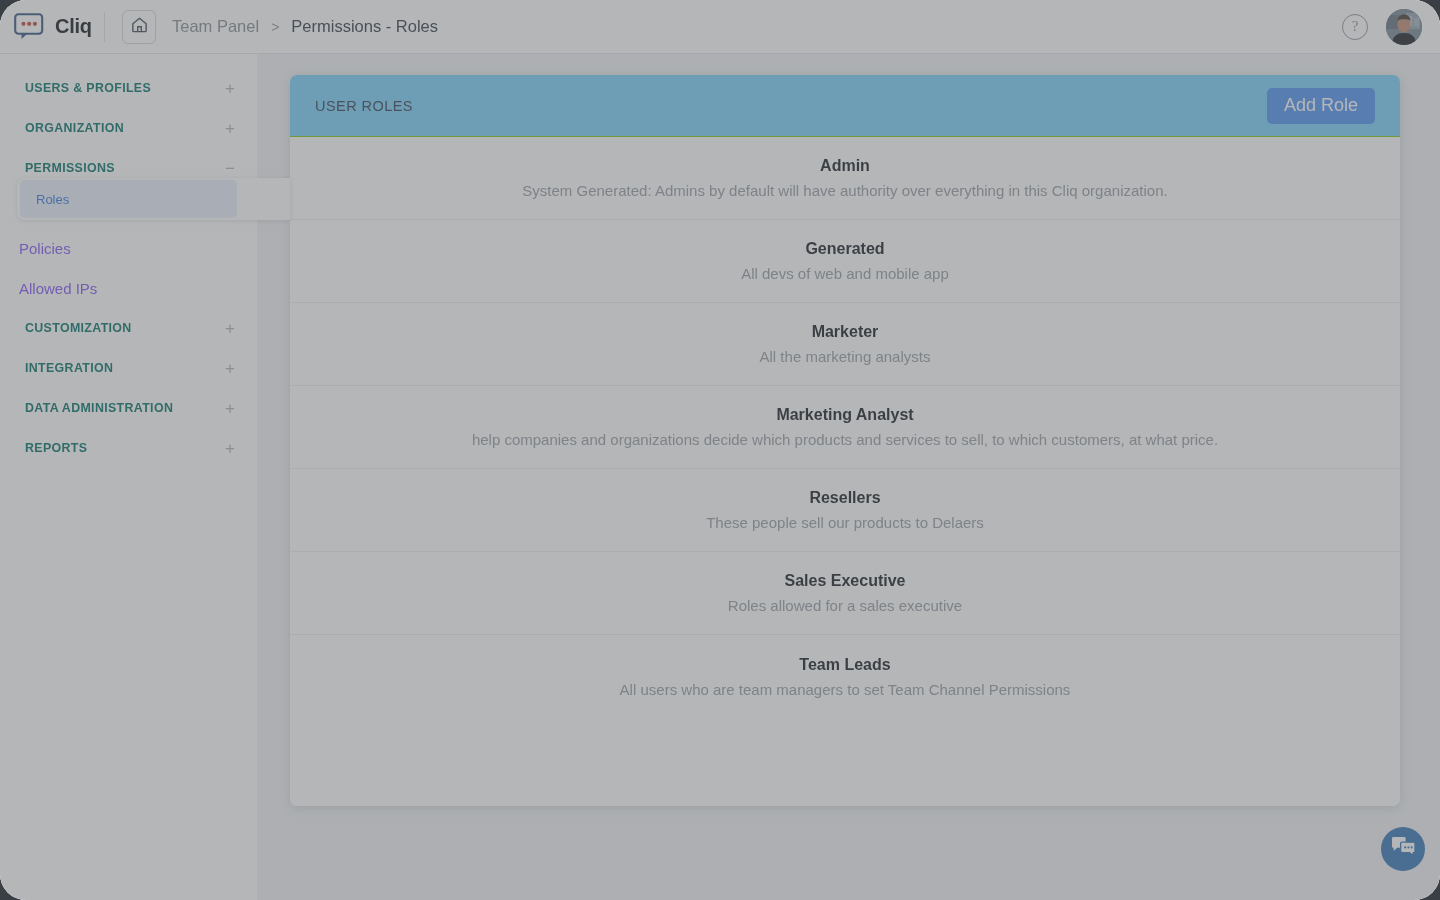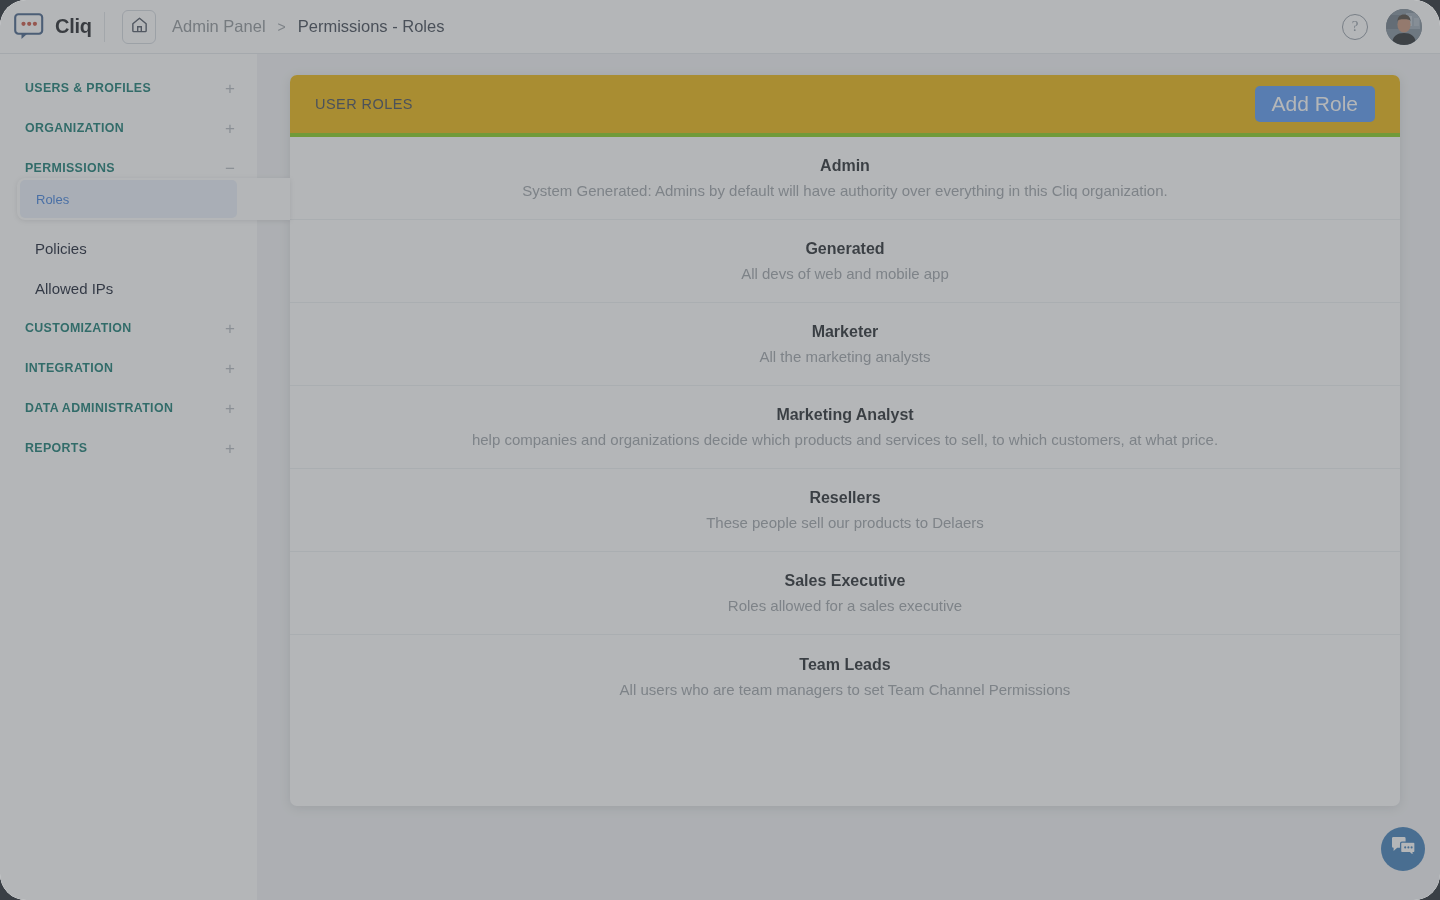--- a/index.html
+++ b/index.html
@@ -118,23 +118,23 @@
   .nav-toggle {
     color: #b2b8bf;
     font-size: 17px;
     line-height: 1;
     width: 14px; text-align: center;
     font-family: "Liberation Sans", sans-serif;
   }
   .nav-sub {
     height: 40px;
     display: flex; align-items: center;
-    padding-left: 35px;
+    padding-left: 19px;
     font-size: 15px;
-    color: #0f172a;
+    color: #8b5cf6;
   }
 
   
   #active-panel {
     position: absolute;
     left: 17px; top: 178px;
     width: 273px; height: 42px;
     background: #ffffff;
     border-radius: 8px 0 0 8px;
     z-index: 40;
@@ -168,41 +168,41 @@
     width: 1110px; height: 731px;
     background: #ffffff;
     border-radius: 7px;
     box-shadow: 0 2px 11px rgba(25,32,40,0.13);
     z-index: 30;
     overflow: hidden;
     display: flex; flex-direction: column;
   }
   #card-header {
     height: 62px;
-    background: #eab308;
-    border-bottom: 4px solid #84cc16;
+    background: #7dd3fc;
+    border-bottom: 1px solid #84cc16;
     display: flex; align-items: center;
     padding: 0 25px;
     flex: none;
     gap: 48px;
   }
   #card-title {
     font-size: 14.5px;
     color: #3d4654;
     letter-spacing: 0.45px;
   }
   #add-role-btn {
     margin-left: auto;
     background: #5596f2;
     color: #ffffff;
     border: none;
     border-radius: 5px;
     height: 36px;
     padding: 0 17px;
-    font-size: 21px;
+    font-size: 18px;
     font-family: "Liberation Sans", sans-serif;
     cursor: pointer;
   }
 
   #roles-list { flex: 1; overflow: hidden; }
   .role-row {
     height: 83px;
     padding: 0 25px;
     display: flex; flex-direction: column; justify-content: center;
     border-bottom: 1px solid #edf0f2;
@@ -256,21 +256,21 @@
     <div class="home-btn">
       <span>
         <svg width="19" height="19" viewBox="0 0 20 20">
           <path d="M3 9.2 L10 3.4 L17 9.2 L17 16.6 A0.9 0.9 0 0 1 16.1 17.5 L3.9 17.5 A0.9 0.9 0 0 1 3 16.6 Z" fill="none" stroke="#4a5260" stroke-width="1.5" stroke-linejoin="round"></path>
           <path d="M8.1 17.4 L8.1 12.3 L11.9 12.3 L11.9 17.4" fill="none" stroke="#4a5260" stroke-width="1.5"></path>
         </svg>
       </span>
     </div>
 
     <div class="breadcrumb">
-      <span class="crumb-muted">Admin Panel</span>
+      <span class="crumb-muted">Team Panel</span>
       <span class="crumb-sep">&gt;</span>
       <span class="crumb-current">Permissions - Roles</span>
     </div>
 
     <div class="topbar-right">
       <div class="help-icon">?</div>
       <div class="avatar">
         <svg width="36" height="36" viewBox="0 0 36 36">
           <defs>
             <clipPath id="avclip">

